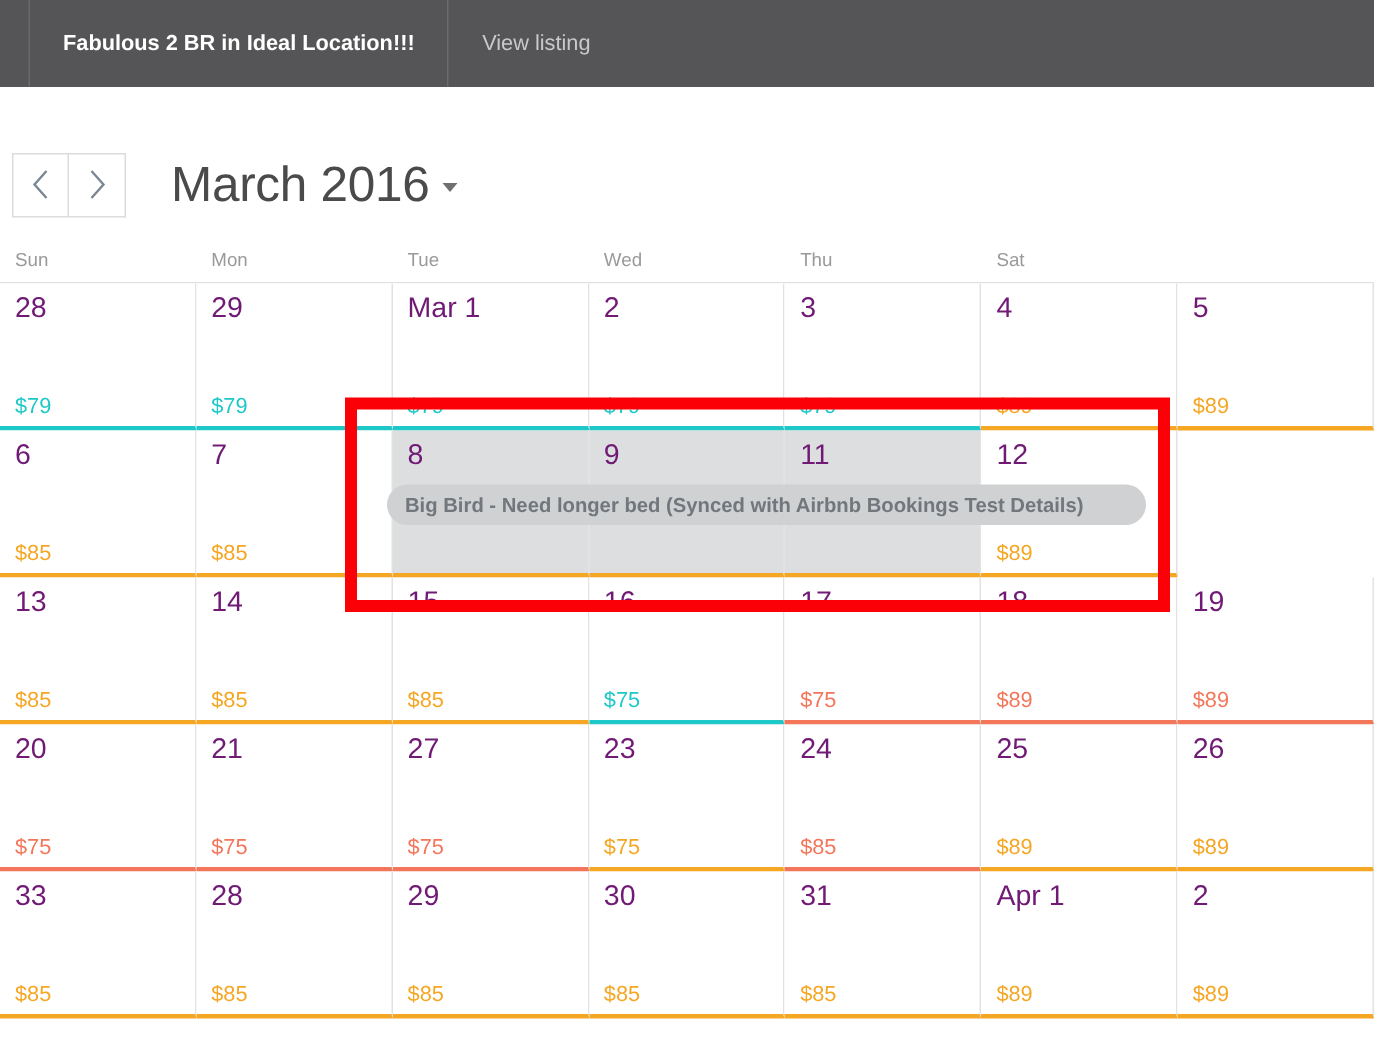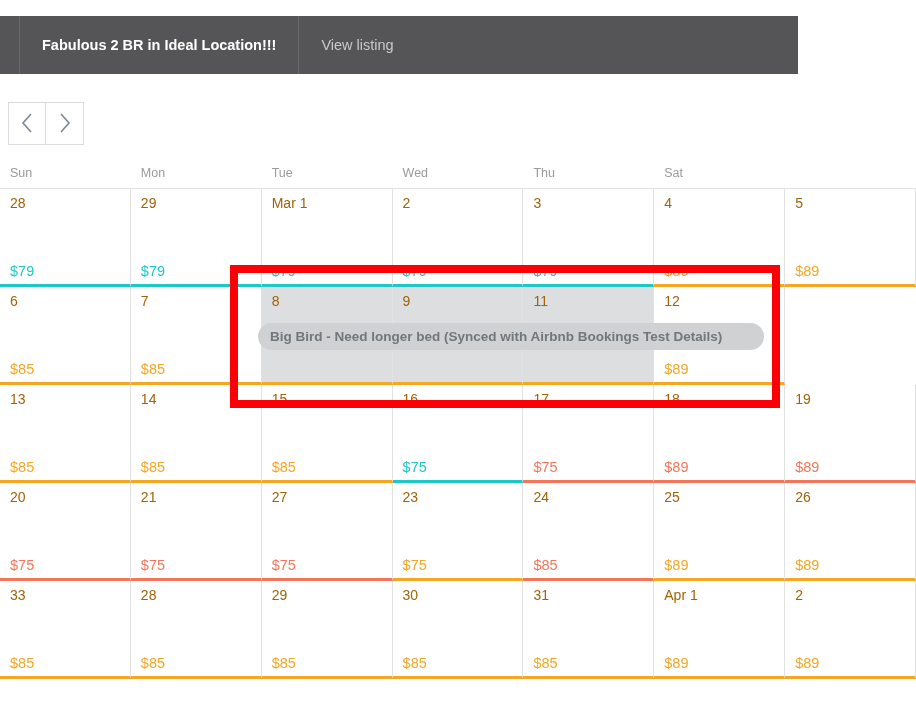--- a/index.html
+++ b/index.html
@@ -13,26 +13,25 @@
     font-family: "Liberation Sans", sans-serif;
     -webkit-font-smoothing: antialiased;
     overflow: hidden;
     position: relative;
   }
 
   
   .topbar {
     position: absolute;
     left: 0; top: 0;
-    width: 798px; height: 58px;
+    width: 916px; height: 58px;
     background: #555557;
     display: flex;
     align-items: flex-start;
     box-sizing: border-box;
-    margin-top: 16px;
   }
   .topbar-gutter {
     width: 20px;
     height: 58px;
     border-right: 1px solid #6a6a6c;
     box-sizing: border-box;
   }
   .topbar-item {
     display: flex;
     align-items: center;
@@ -137,22 +136,22 @@
     border-bottom: 3px solid transparent;
     background: #ffffff;
     overflow: visible;
     cursor: pointer;
   }
   .day:last-child { border-right: 1px solid #e2e2e2; }
   .day.booked { background: #dddedf; }
   .daynum {
     position: absolute;
     left: 10px; top: 6px;
-    font-size: 14px;
-    color: #a16207;
+    font-size: 19px;
+    color: #701a75;
   }
   .price {
     position: absolute;
     left: 10px; bottom: 5px;
     font-size: 14.5px;
   }
 
   
   .booking-pill {
     position: absolute;
@@ -201,20 +200,24 @@
     <div class="nav-btn">
       <svg width="15" height="22" viewBox="0 0 15 22">
         <polyline points="11,2 3,11 11,20" fill="none" stroke="#7b8794" stroke-width="1.6"></polyline>
       </svg>
     </div>
     <div class="nav-btn">
       <svg width="15" height="22" viewBox="0 0 15 22">
         <polyline points="4,2 12,11 4,20" fill="none" stroke="#7b8794" stroke-width="1.6"></polyline>
       </svg>
     </div>
+  </div>
+  <div class="month-title">
+    <span>March 2016</span>
+    <span class="caret"></span>
   </div>
 </div>
 
 <div class="weekdays">
     <div class="weekday">Sun</div>
     <div class="weekday">Mon</div>
     <div class="weekday">Tue</div>
     <div class="weekday">Wed</div>
     <div class="weekday">Thu</div>
     <div class="weekday">Sat</div>

